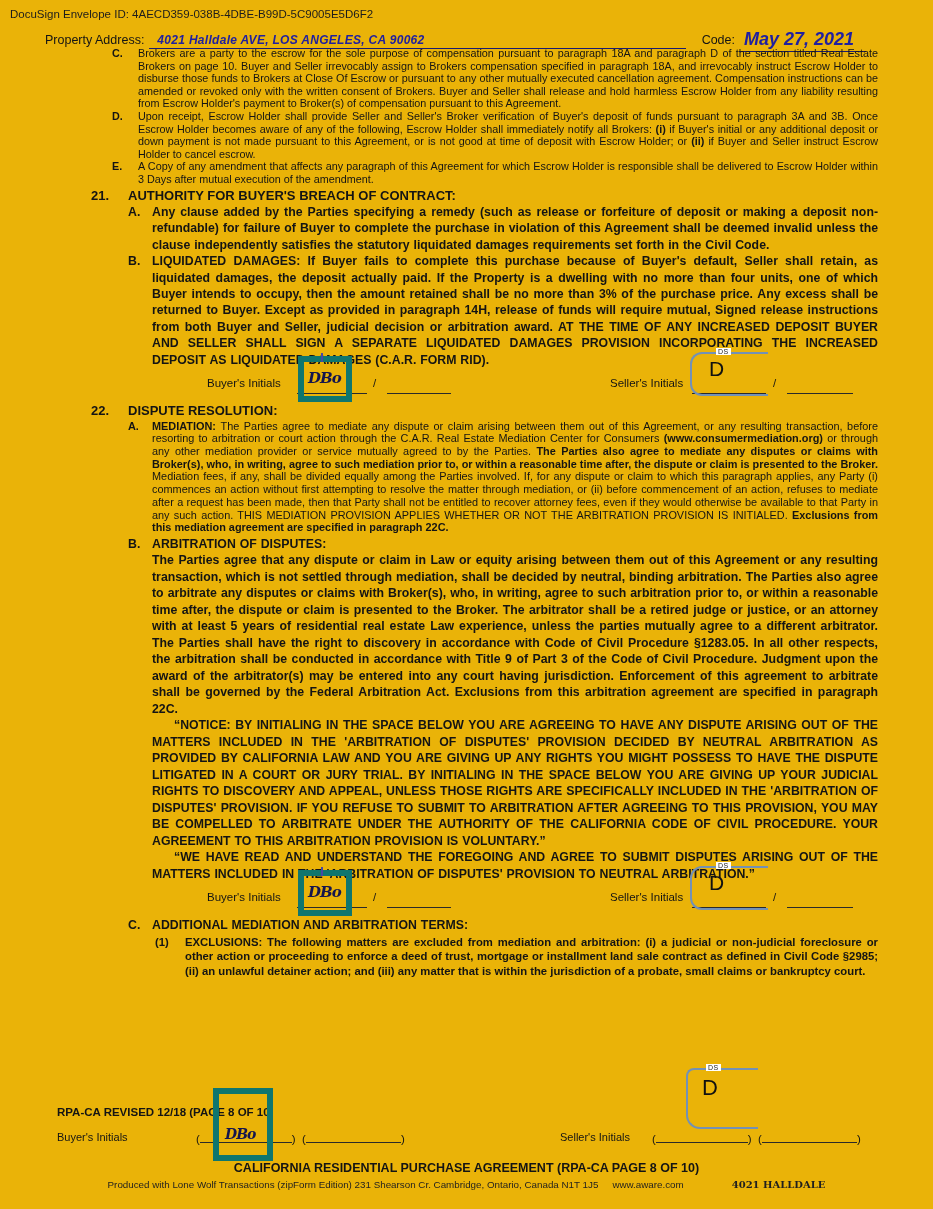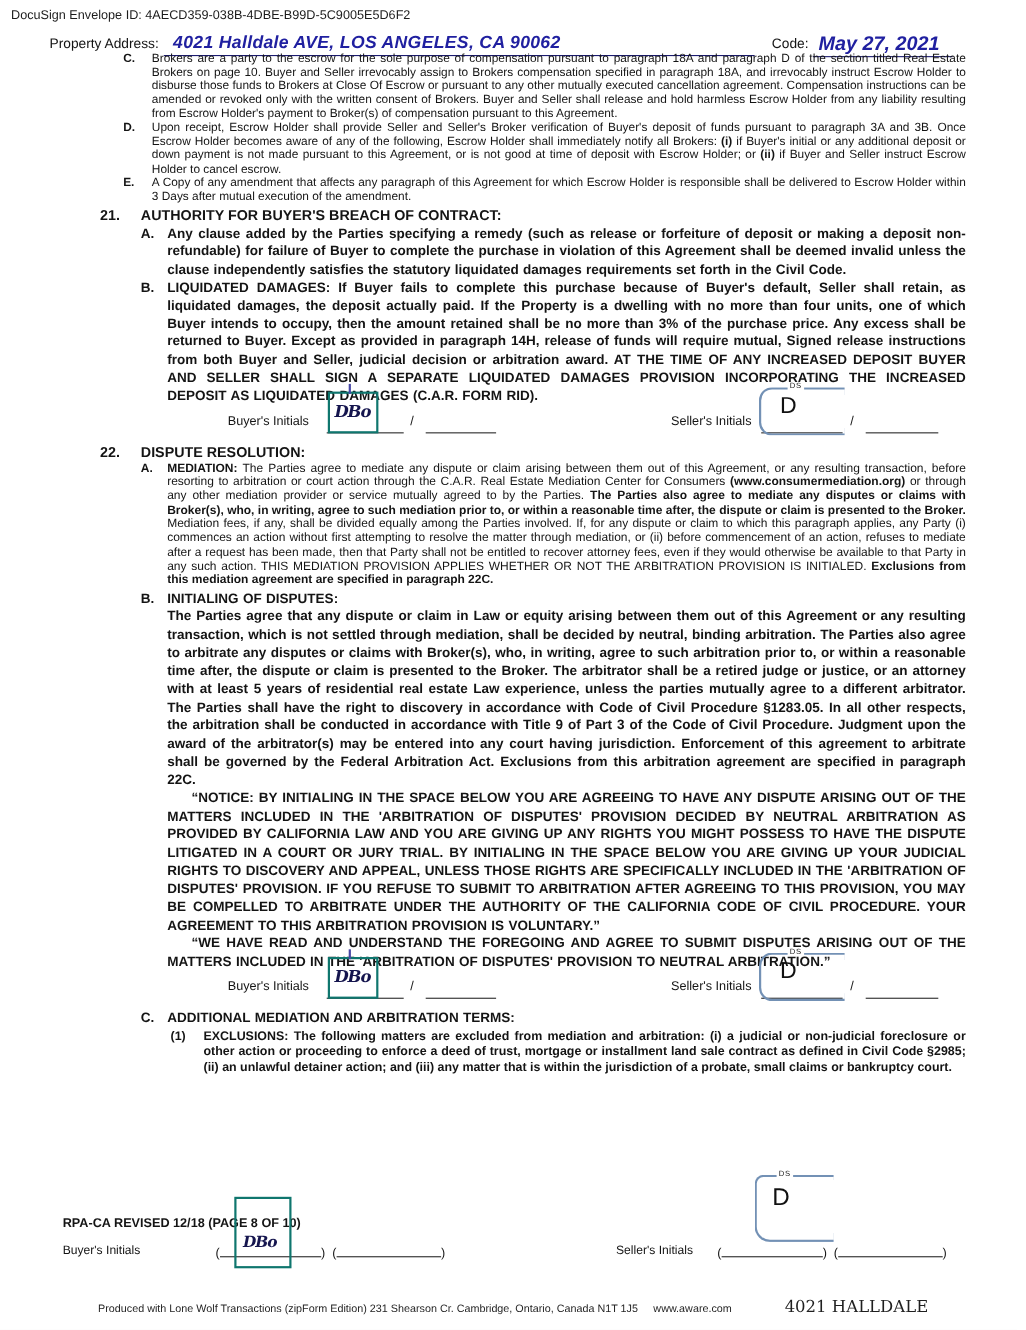--- a/index.html
+++ b/index.html
@@ -1,43 +1,43 @@
 <!DOCTYPE html>
 <html><head>
 <meta charset="utf-8">
 <style>
   html,body{margin:0;padding:0;background:#e8e8e8;}
-  .page{position:relative;width:933px;height:1209px;background:#ffffff;margin:0 auto;
+  .page{position:relative;width:933px;height:1209px;background:#eab308;margin:0 auto;
         font-family:"Liberation Sans","DejaVu Sans",sans-serif;color:#141414;overflow:hidden;}
   .env{position:absolute;left:10px;top:8px;font-size:11.5px;color:#1c1c1c;}
   .addr-row{position:absolute;left:45px;top:29px;width:821px;display:flex;align-items:center;font-size:12.5px;}
   .addr-label{white-space:nowrap;margin-right:5px;padding-bottom:1px;}
   .addr-value{flex:1;border-bottom:1.5px solid #1b1b70;color:#2020a0;font-weight:bold;font-style:italic;
-              font-size:16px;padding:0 0 1px 8px;letter-spacing:.3px;white-space:nowrap;}
+              font-size:12px;padding:0 0 1px 8px;letter-spacing:.3px;white-space:nowrap;}
   .date-label{margin-left:16px;margin-right:4px;padding-bottom:1px;}
   .date-value{width:122px;border-bottom:1.5px solid #1b1b70;color:#2020a0;font-weight:bold;font-style:italic;
               font-size:18px;padding:0 0 1px 5px;white-space:nowrap;}
   .content{position:absolute;left:57px;top:47px;width:821px;}
   .cde{position:relative;padding-left:81px;font-size:10.8px;line-height:12.6px;text-align:justify;}
   .cde .lbl{position:absolute;left:55px;font-weight:bold;}
   .sec-head{position:relative;padding-left:71px;font-weight:bold;font-size:13px;line-height:16.5px;margin-top:2px;}
   .sec-head .num{position:absolute;left:34px;}
   .sub{position:relative;padding-left:95px;font-size:12.3px;line-height:16.4px;text-align:justify;font-weight:bold;word-spacing:.5px;}
   .sub .lbl{position:absolute;left:71px;}
   .sub.light{font-weight:normal;font-size:10.9px;line-height:12.7px;word-spacing:0;}
   .sub-body{padding-left:95px;font-weight:bold;font-size:12.3px;line-height:16.5px;text-align:justify;word-spacing:.5px;}
   .indent1{text-indent:22px;}
   .excl{position:relative;padding-left:128px;font-weight:bold;font-size:11.3px;line-height:14.5px;text-align:justify;margin-top:1px;}
   .excl .lbl{position:absolute;left:98px;}
   .init-row{position:relative;height:30px;margin:2px 0 3px 0;font-size:11.5px;}
   .init-label{position:absolute;top:7px;}
   .u-line{position:absolute;height:0;border-bottom:1.2px solid #2a2a2a;}
   .slash{position:absolute;top:7px;}
   
-  .tab-buyer{position:absolute;width:42px;height:34px;border:2px solid #0f766e;background:transparent;z-index:5;}
+  .tab-buyer{position:absolute;width:42px;height:34px;border:6px solid #0f766e;background:transparent;z-index:5;}
   .tab-buyer::after{content:"";position:absolute;left:40%;top:-9px;width:2px;height:9px;background:#4646a5;}
   .tab-buyer .script{position:absolute;left:4px;top:7px;font-family:"DejaVu Serif","Liberation Serif",serif;
                      font-style:italic;font-weight:bold;font-size:15px;color:#15154e;letter-spacing:-1px;white-space:nowrap;}
   .tab-seller{position:absolute;width:76px;height:40px;border:2px solid #7391b5;border-right:none;
               border-radius:12px 0 0 12px;background:transparent;z-index:5;}
   .tab-seller .dchar{position:absolute;left:17px;top:3px;font-size:21px;color:#111;font-weight:normal;}
   .tab-seller .ds{position:absolute;top:-6px;left:24px;font-size:7px;line-height:7px;background:#fff;
                   padding:0 2px;color:#222;letter-spacing:.5px;}
   .tab-buyer.bottom{left:213px;top:1088px;width:48px;height:61px;}
   .tab-buyer.bottom::after{display:none;}
@@ -46,21 +46,21 @@
   .tab-seller.bottom .dchar{left:14px;top:5px;font-size:22px;}
   .tab-seller.bottom .ds{left:18px;}
   
   .f-binit{position:absolute;left:57px;top:1131px;font-size:11px;}
   .f-group{position:absolute;top:1131px;font-size:11.5px;white-space:nowrap;}
   .f-group .u{display:inline-block;border-bottom:1.2px solid #2a2a2a;height:11px;}
   .f-rev{position:absolute;left:57px;top:1106px;font-weight:bold;font-size:11.5px;}
   .f-title{position:absolute;left:0;top:1161px;width:100%;text-align:center;font-weight:bold;font-size:12.5px;}
   .f-prod{position:absolute;left:0;top:1179px;width:100%;text-align:center;font-size:9.8px;color:#1f1f1f;}
   .f-prod .site{margin-left:14px;}
-  .f-prod .ref{margin-left:48px;font-family:"DejaVu Serif","Liberation Serif",serif;font-weight:normal;font-size:15px;}
+  .f-prod .ref{margin-left:48px;font-family:"DejaVu Serif","Liberation Serif",serif;font-weight:bold;font-size:10px;}
 </style>
 </head>
 <body>
 
 <div class="page">
 
   <div class="env">DocuSign Envelope ID: 4AECD359-038B-4DBE-B99D-5C9005E5D6F2</div>
 
   <div class="addr-row">
     <span class="addr-label">Property Address:</span>
@@ -124,21 +124,21 @@
       <span>DISPUTE RESOLUTION:</span>
     </div>
 
     <div class="sub light">
       <span class="lbl" style="font-weight:bold">A.</span>
       <span><span style="font-weight: bold;">MEDIATION: </span><span>The Parties agree to mediate any dispute or claim arising between them out of this Agreement, or any resulting transaction, before resorting to arbitration or court action through the C.A.R. Real Estate Mediation Center for Consumers </span><span style="font-weight: bold;">(www.consumermediation.org)</span><span> or through any other mediation provider or service mutually agreed to by the Parties. </span><span style="font-weight: bold;">The Parties also agree to mediate any disputes or claims with Broker(s), who, in writing, agree to such mediation prior to, or within a reasonable time after, the dispute or claim is presented to the Broker.</span><span> Mediation fees, if any, shall be divided equally among the Parties involved. If, for any dispute or claim to which this paragraph applies, any Party (i) commences an action without first attempting to resolve the matter through mediation, or (ii) before commencement of an action, refuses to mediate after a request has been made, then that Party shall not be entitled to recover attorney fees, even if they would otherwise be available to that Party in any such action. THIS MEDIATION PROVISION APPLIES WHETHER OR NOT THE ARBITRATION PROVISION IS INITIALED. </span><span style="font-weight: bold;">Exclusions from this mediation agreement are specified in paragraph 22C.</span></span>
     </div>
 
     <div class="sub" style="margin-top:2px">
       <span class="lbl">B.</span>
-      <span>INITIALING OF DISPUTES:</span>
+      <span>ARBITRATION OF DISPUTES:</span>
     </div>
 
     <div class="sub-body">The Parties agree that any dispute or claim in Law or equity arising between them out of this Agreement or any resulting transaction, which is not settled through mediation, shall be decided by neutral, binding arbitration. The Parties also agree to arbitrate any disputes or claims with Broker(s), who, in writing, agree to such arbitration prior to, or within a reasonable time after, the dispute or claim is presented to the Broker. The arbitrator shall be a retired judge or justice, or an attorney with at least 5 years of residential real estate Law experience, unless the parties mutually agree to a different arbitrator. The Parties shall have the right to discovery in accordance with Code of Civil Procedure §1283.05. In all other respects, the arbitration shall be conducted in accordance with Title 9 of Part 3 of the Code of Civil Procedure. Judgment upon the award of the arbitrator(s) may be entered into any court having jurisdiction. Enforcement of this agreement to arbitrate shall be governed by the Federal Arbitration Act. Exclusions from this arbitration agreement are specified in paragraph 22C.</div>
 
     <div class="sub-body indent1">“NOTICE: BY INITIALING IN THE SPACE BELOW YOU ARE AGREEING TO HAVE ANY DISPUTE ARISING OUT OF THE MATTERS INCLUDED IN THE 'ARBITRATION OF DISPUTES' PROVISION DECIDED BY NEUTRAL ARBITRATION AS PROVIDED BY CALIFORNIA LAW AND YOU ARE GIVING UP ANY RIGHTS YOU MIGHT POSSESS TO HAVE THE DISPUTE LITIGATED IN A COURT OR JURY TRIAL. BY INITIALING IN THE SPACE BELOW YOU ARE GIVING UP YOUR JUDICIAL RIGHTS TO DISCOVERY AND APPEAL, UNLESS THOSE RIGHTS ARE SPECIFICALLY INCLUDED IN THE 'ARBITRATION OF DISPUTES' PROVISION. IF YOU REFUSE TO SUBMIT TO ARBITRATION AFTER AGREEING TO THIS PROVISION, YOU MAY BE COMPELLED TO ARBITRATE UNDER THE AUTHORITY OF THE CALIFORNIA CODE OF CIVIL PROCEDURE. YOUR AGREEMENT TO THIS ARBITRATION PROVISION IS VOLUNTARY.”</div>
 
     <div class="sub-body indent1">“WE HAVE READ AND UNDERSTAND THE FOREGOING AND AGREE TO SUBMIT DISPUTES ARISING OUT OF THE MATTERS INCLUDED IN THE 'ARBITRATION OF DISPUTES' PROVISION TO NEUTRAL ARBITRATION.”</div>
 
     <div class="init-row">
       <span class="init-label" style="left:150px">Buyer's Initials</span>
@@ -177,17 +177,18 @@
 
   <div class="tab-buyer bottom">
     <span class="script">DBo</span>
   </div>
   <div class="tab-seller bottom">
     <span class="ds">DS</span>
     <span class="dchar">D</span>
   </div>
 
   <div class="f-rev">RPA-CA REVISED 12/18 (PAGE 8 OF 10)</div>
+  <div class="f-title">CALIFORNIA RESIDENTIAL PURCHASE AGREEMENT  (RPA-CA PAGE 8 OF 10)</div>
   <div class="f-prod">
     <span>Produced with Lone Wolf Transactions (zipForm Edition) 231 Shearson Cr. Cambridge, Ontario, Canada N1T 1J5</span><span class="site">www.aware.com</span><span class="ref">4021 HALLDALE</span>
   </div>
 
 </div>
 
 </body></html>

